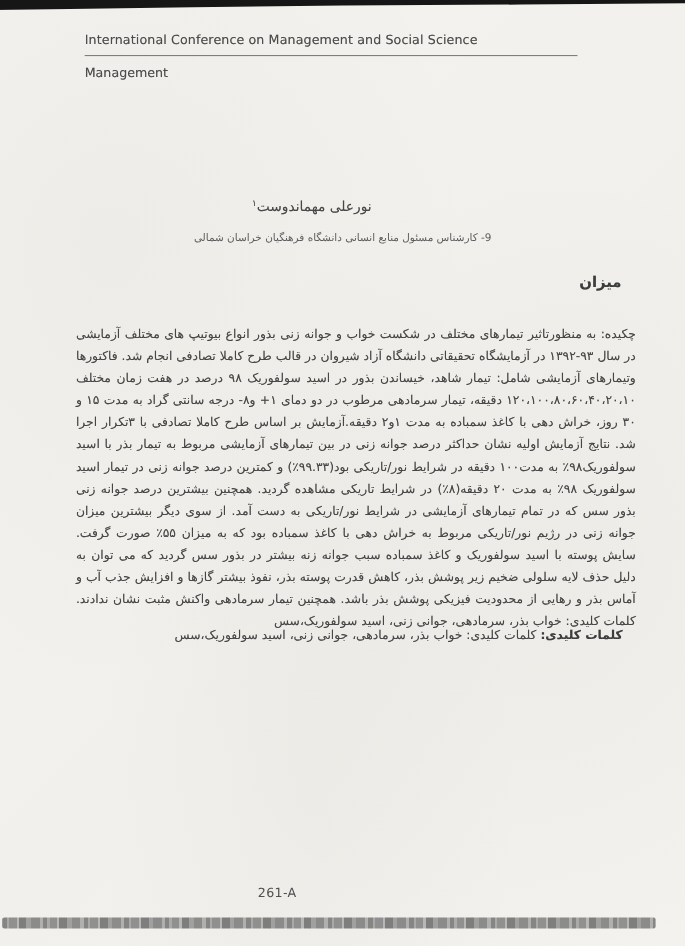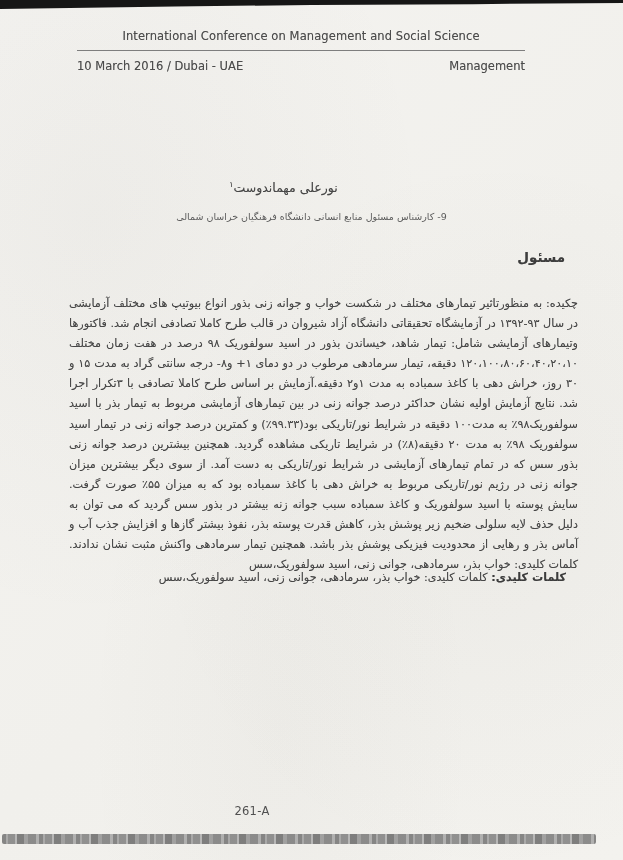--- a/index.html
+++ b/index.html
@@ -26,21 +26,21 @@
   .bottom-band{
     position:absolute;top:834px;left:2px;width:594px;height:10px;border-radius:2px;
     background:repeating-linear-gradient(90deg,
       #6e6e6e 0 4px,#9a9a9a 4px 6px,#7b7b7b 6px 13px,#ababab 13px 15px,
       #656565 15px 22px,#8f8f8f 22px 26px,#757575 26px 34px,#a2a2a2 34px 37px);
     opacity:.82;
   }
   
   .header{position:absolute;top:13px;left:69px;width:456px;display:flex;}
   .logo{flex:0 0 108px;width:108px;}
-  .header-text{flex:1;margin-left:8px;padding-top:16px;text-align:center;}
+  .header-text{flex:1;margin-left:8px;padding-top:16px;}
   .conf-name{
     font-size:11.5px;color:#4c4c4c;padding-bottom:7px;
     border-bottom:1.4px solid #7e7e7e;letter-spacing:.1px;
     text-shadow:0 0 .4px rgba(70,70,70,.45);
   }
   .header-row2{
     display:flex;justify-content:space-between;padding-top:8px;
     font-size:11.5px;color:#4c4c4c;text-shadow:0 0 .4px rgba(70,70,70,.45);
   }
   
@@ -86,32 +86,31 @@
 <body>
 
 <div class="page">
 
   <div class="top-band"></div>
 
   <header class="header">
     <div class="header-text">
       <div class="conf-name">International Conference on Management and Social Science</div>
       <div class="header-row2">
-        <span>10 March 2016 / Dubai - UAE</span>
         <span>Management</span>
       </div>
     </div>
   </header>
 
 
   <div class="author"><span>نورعلی مهماندوست</span><sup>۱</sup></div>
 
   <div class="affiliation">9- کارشناس مسئول منابع انسانی دانشگاه فرهنگیان خراسان شمالی</div>
 
-  <div class="abstract-heading">مسئول</div>
+  <div class="abstract-heading">میزان</div>
 
   <p class="abstract">چکیده: به منظورتاثیر تیمارهای مختلف در شکست خواب و جوانه زنی بذور انواع بیوتیپ های مختلف آزمایشی در سال ۹۳-۱۳۹۲ در آزمایشگاه تحقیقاتی دانشگاه آزاد شیروان در قالب طرح کاملا تصادفی انجام شد. فاکتورها وتیمارهای آزمایشی شامل: تیمار شاهد، خیساندن بذور در اسید سولفوریک ۹۸ درصد در هفت زمان مختلف ۱۲۰،۱۰۰،۸۰،۶۰،۴۰،۲۰،۱۰ دقیقه، تیمار سرمادهی مرطوب در دو دمای ۱+ و۸- درجه سانتی گراد به مدت ۱۵ و ۳۰ روز، خراش دهی با کاغذ سمباده به مدت ۱و۲ دقیقه.آزمایش بر اساس طرح کاملا تصادفی با ۳تکرار اجرا شد. نتایج آزمایش اولیه نشان حداکثر درصد جوانه زنی در بین تیمارهای آزمایشی مربوط به تیمار بذر با اسید سولفوریک۹۸٪ به مدت۱۰۰ دقیقه در شرایط نور/تاریکی بود(۹۹.۳۳٪) و کمترین درصد جوانه زنی در تیمار اسید سولفوریک ۹۸٪ به مدت ۲۰ دقیقه(۸٪) در شرایط تاریکی مشاهده گردید. همچنین بیشترین درصد جوانه زنی بذور سس که در تمام تیمارهای آزمایشی در شرایط نور/تاریکی به دست آمد. از سوی دیگر بیشترین میزان جوانه زنی در رژیم نور/تاریکی مربوط به خراش دهی با کاغذ سمباده بود که به میزان ۵۵٪ صورت گرفت. سایش پوسته با اسید سولفوریک و کاغذ سمباده سبب جوانه زنه بیشتر در بذور سس گردید که می توان به دلیل حذف لایه سلولی ضخیم زیر پوشش بذر، کاهش قدرت پوسته بذر، نفوذ بیشتر گازها و افزایش جذب آب و آماس بذر و رهایی از محدودیت فیزیکی پوشش بذر باشد. همچنین تیمار سرمادهی واکنش مثبت نشان ندادند. کلمات کلیدی: خواب بذر، سرمادهی، جوانی زنی، اسید سولفوریک،سس</p>
 
   <p class="keywords">
     <b>کلمات کلیدی:</b><span> کلمات کلیدی: خواب بذر، سرمادهی، جوانی زنی، اسید سولفوریک،سس</span>
   </p>
 
   <div class="page-number">261-A</div>
 
   <div class="bottom-band"></div>

